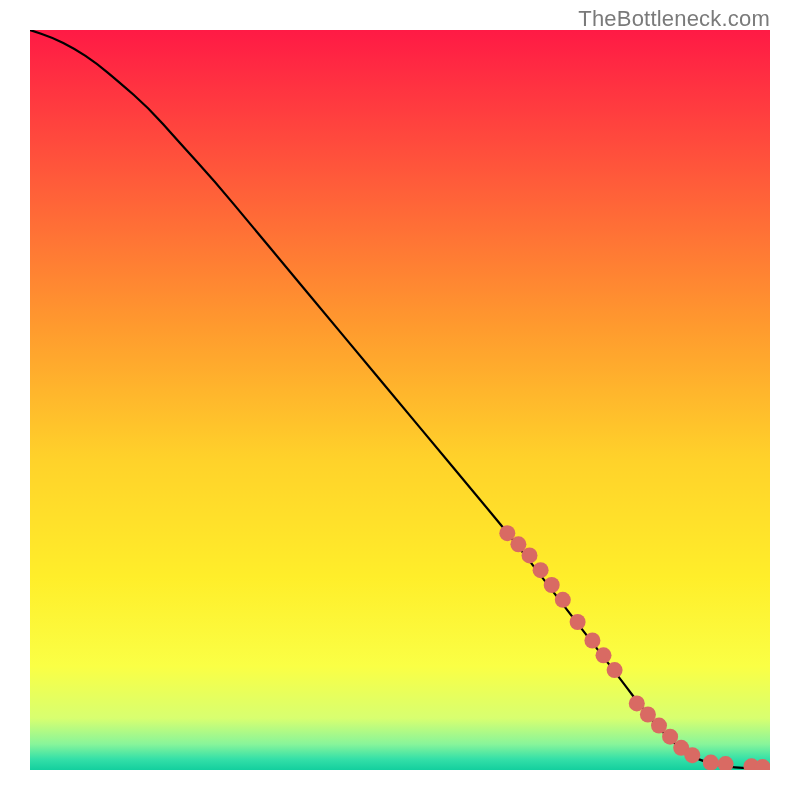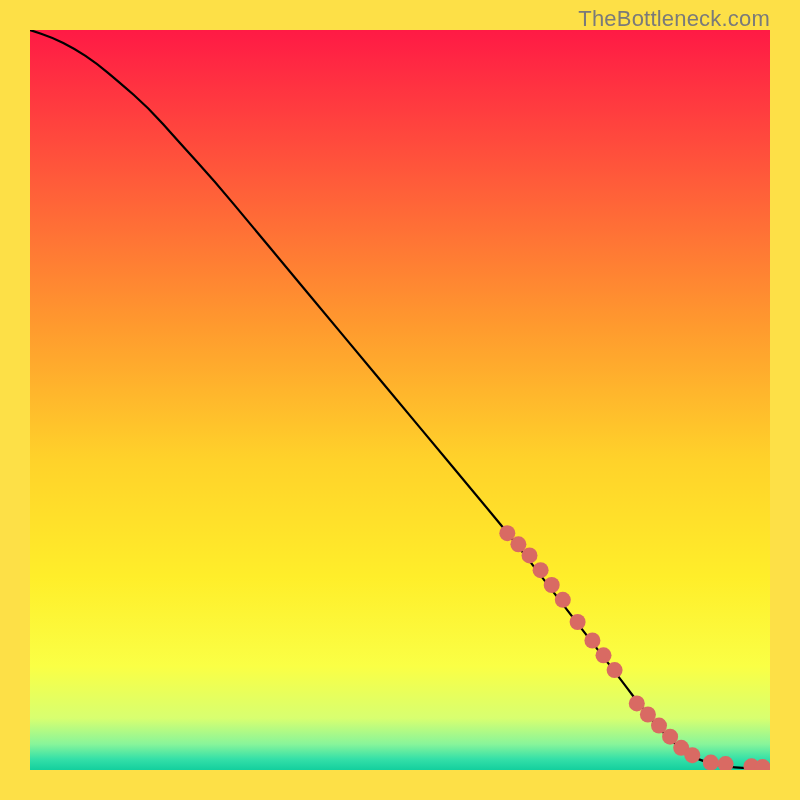--- a/index.html
+++ b/index.html
@@ -8,21 +8,21 @@
     width: 800px;
     height: 800px;
     background: #000;
     overflow: hidden;
     font-family: Arial, Helvetica, sans-serif;
   }
   .stage {
     position: relative;
     width: 800px;
     height: 800px;
-    background: #fde047;
+    background: #ffffff;
   }
   .plot-area {
     position: absolute;
     left: 30px;
     top: 30px;
     width: 740px;
     height: 740px;
   }
   .gradient-bg {
     position: absolute;

